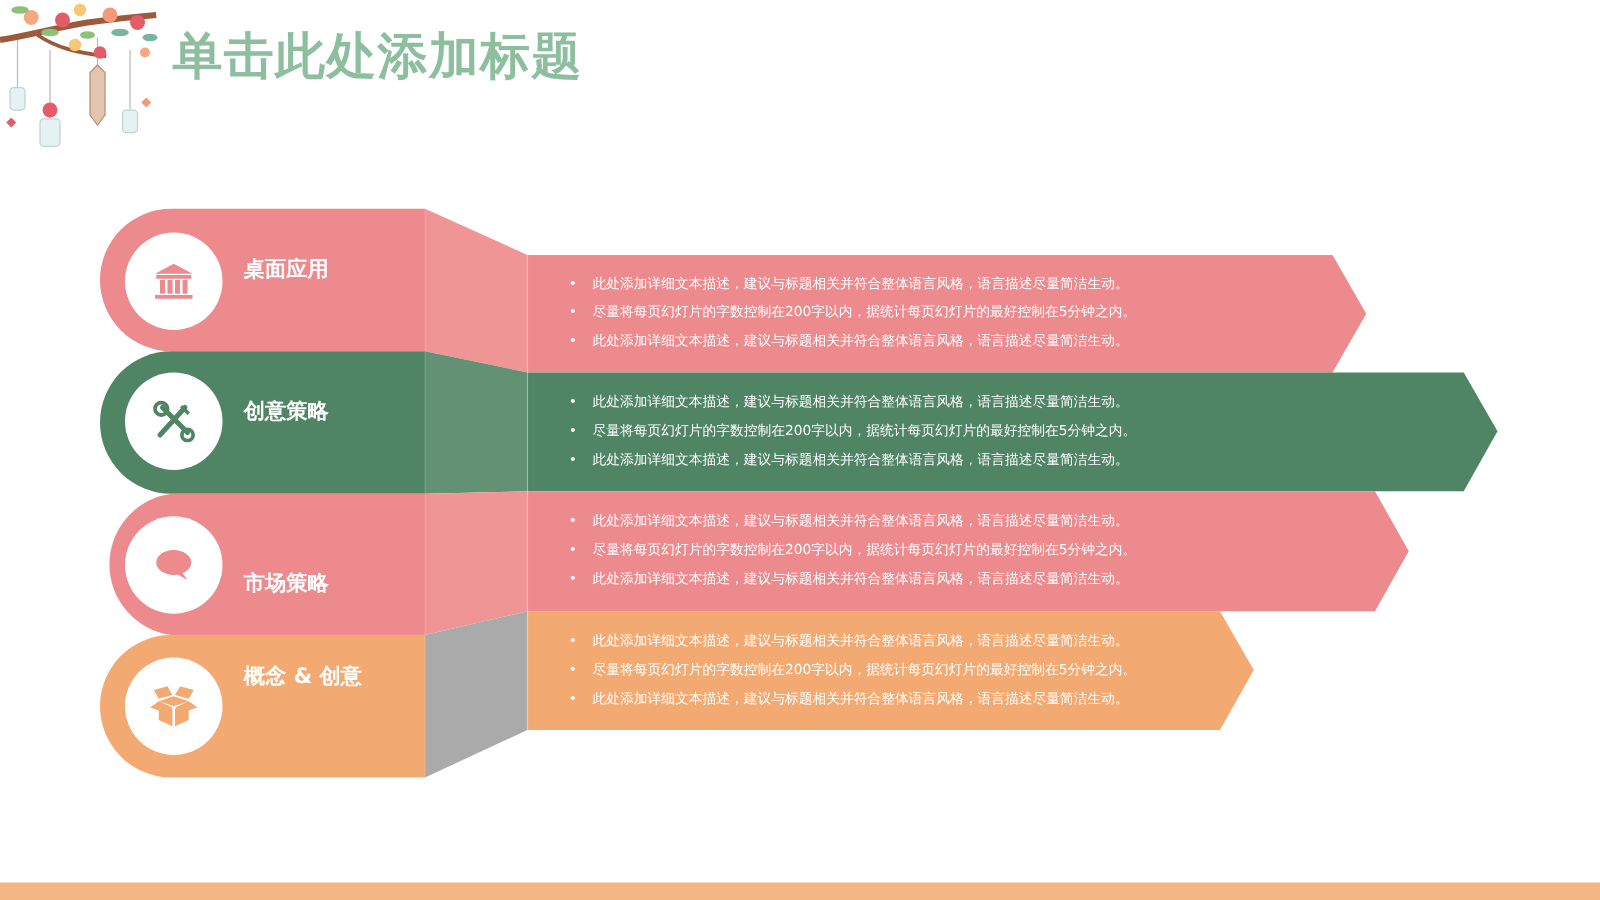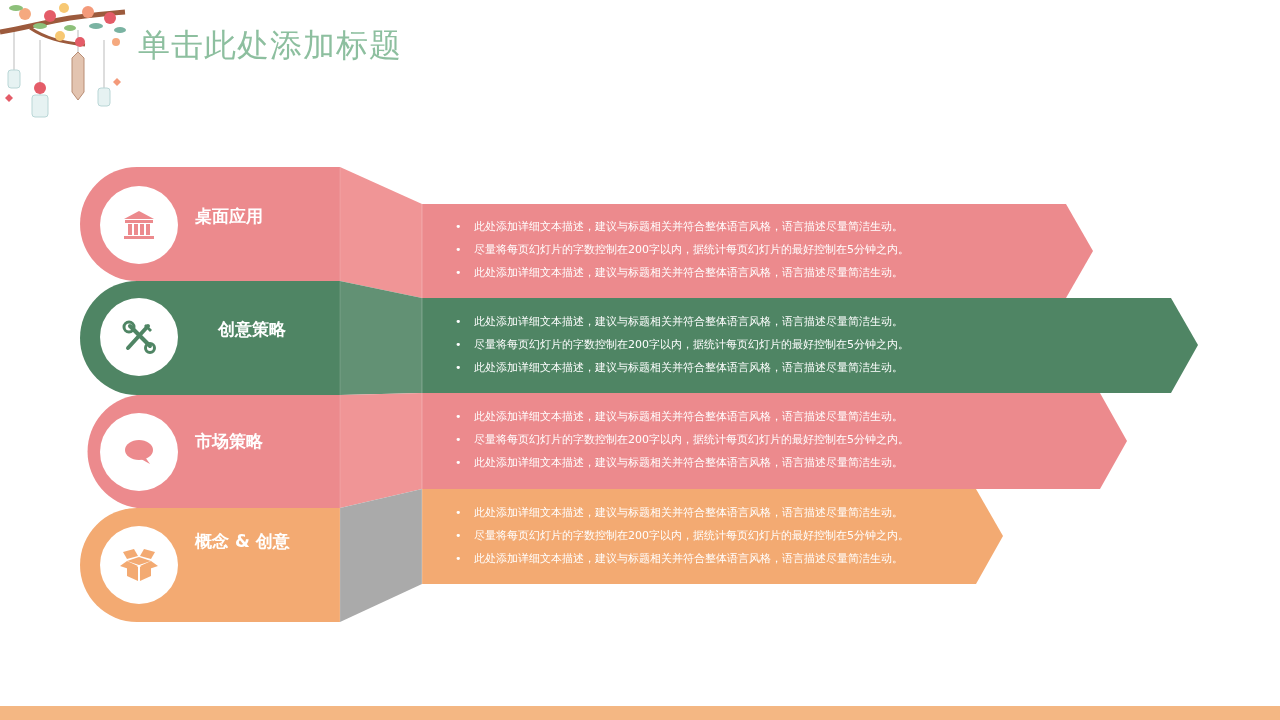--- a/index.html
+++ b/index.html
@@ -1,18 +1,18 @@
 <!DOCTYPE html>
 <html><head>
 <meta charset="utf-8">
 <style>
   html,body{margin:0;padding:0;}
   body{width:1280px;height:720px;position:relative;overflow:hidden;background:#ffffff;font-family:"DejaVu Sans","Liberation Sans",sans-serif;}
   .deco{position:absolute;left:0;top:0;width:130px;height:125px;}
-  .title{position:absolute;left:138px;top:18px;font-size:32px;font-weight:normal;color:#8dbf9f;letter-spacing:1px;line-height:54px;white-space:nowrap;}
+  .title{position:absolute;left:138px;top:18px;font-size:40px;font-weight:bold;color:#8dbf9f;letter-spacing:1px;line-height:54px;white-space:nowrap;}
   .shapes{position:absolute;left:0;top:0;width:1280px;height:720px;}
   .tab-label{position:absolute;left:195px;font-size:17px;font-weight:bold;color:#ffffff;white-space:nowrap;line-height:22px;}
   .icon-circle{position:absolute;width:78px;height:78px;border-radius:50%;background:#ffffff;display:flex;align-items:center;justify-content:center;}
   .desc{position:absolute;left:455px;width:520px;margin:0;padding:0;list-style:none;}
   .desc li{font-size:11px;color:#ffffff;line-height:23px;white-space:nowrap;position:relative;padding-left:19px;}
   .desc li .dot{position:absolute;left:0;top:0;}
   .footer-bar{position:absolute;left:0;top:706px;width:1280px;height:14px;background:#f4b783;}
 </style>
 </head>
 <body>
@@ -88,34 +88,34 @@
 
 <div class="icon-circle" style="left:100px;top:298px;">
   <svg width="34" height="34" viewBox="0 0 34 34">
     <path d="M6 28 L26 6" stroke="#4f8564" stroke-width="4" stroke-linecap="round"></path>
     <path d="M24 4 L30 10 L28 12 L22 6 Z" fill="#4f8564"></path>
     <path d="M8 6 L28 26" stroke="#4f8564" stroke-width="4" stroke-linecap="round"></path>
     <circle cx="7" cy="7" r="5" fill="none" stroke="#4f8564" stroke-width="3"></circle>
     <circle cx="28" cy="28" r="4.5" fill="none" stroke="#4f8564" stroke-width="3"></circle>
   </svg>
 </div>
-<div class="tab-label" style="top:318px;margin-left:23px;">创意策略</div>
+<div class="tab-label" style="top:318px;">创意策略</div>
 <ul class="desc" style="top:310px;">
   <li><span class="dot">•</span><span>此处添加详细文本描述，建议与标题相关并符合整体语言风格，语言描述尽量简洁生动。</span></li>
   <li><span class="dot">•</span><span>尽量将每页幻灯片的字数控制在200字以内，据统计每页幻灯片的最好控制在5分钟之内。</span></li>
   <li><span class="dot">•</span><span>此处添加详细文本描述，建议与标题相关并符合整体语言风格，语言描述尽量简洁生动。</span></li>
 </ul>
 
 <div class="icon-circle" style="left:100px;top:413px;">
   <svg width="32" height="30" viewBox="0 0 32 30">
     <ellipse cx="16" cy="13" rx="14" ry="10" fill="#ec8a8d"></ellipse>
     <path d="M22 20 L27 27 L18 22 Z" fill="#ec8a8d"></path>
   </svg>
 </div>
-<div class="tab-label" style="top:430px;text-align:center;">市场策略</div>
+<div class="tab-label" style="top:456px;text-align:center;">市场策略</div>
 <ul class="desc" style="top:405px;">
   <li><span class="dot">•</span><span>此处添加详细文本描述，建议与标题相关并符合整体语言风格，语言描述尽量简洁生动。</span></li>
   <li><span class="dot">•</span><span>尽量将每页幻灯片的字数控制在200字以内，据统计每页幻灯片的最好控制在5分钟之内。</span></li>
   <li><span class="dot">•</span><span>此处添加详细文本描述，建议与标题相关并符合整体语言风格，语言描述尽量简洁生动。</span></li>
 </ul>
 
 <div class="icon-circle" style="left:100px;top:526px;">
   <svg width="44" height="36" viewBox="0 0 44 36">
     <path d="M10 14 L22 10 L34 14 L22 18 Z" fill="#f3aa72"></path>
     <path d="M10 16 L21 20 L21 34 L10 29 Z" fill="#f3aa72"></path>

